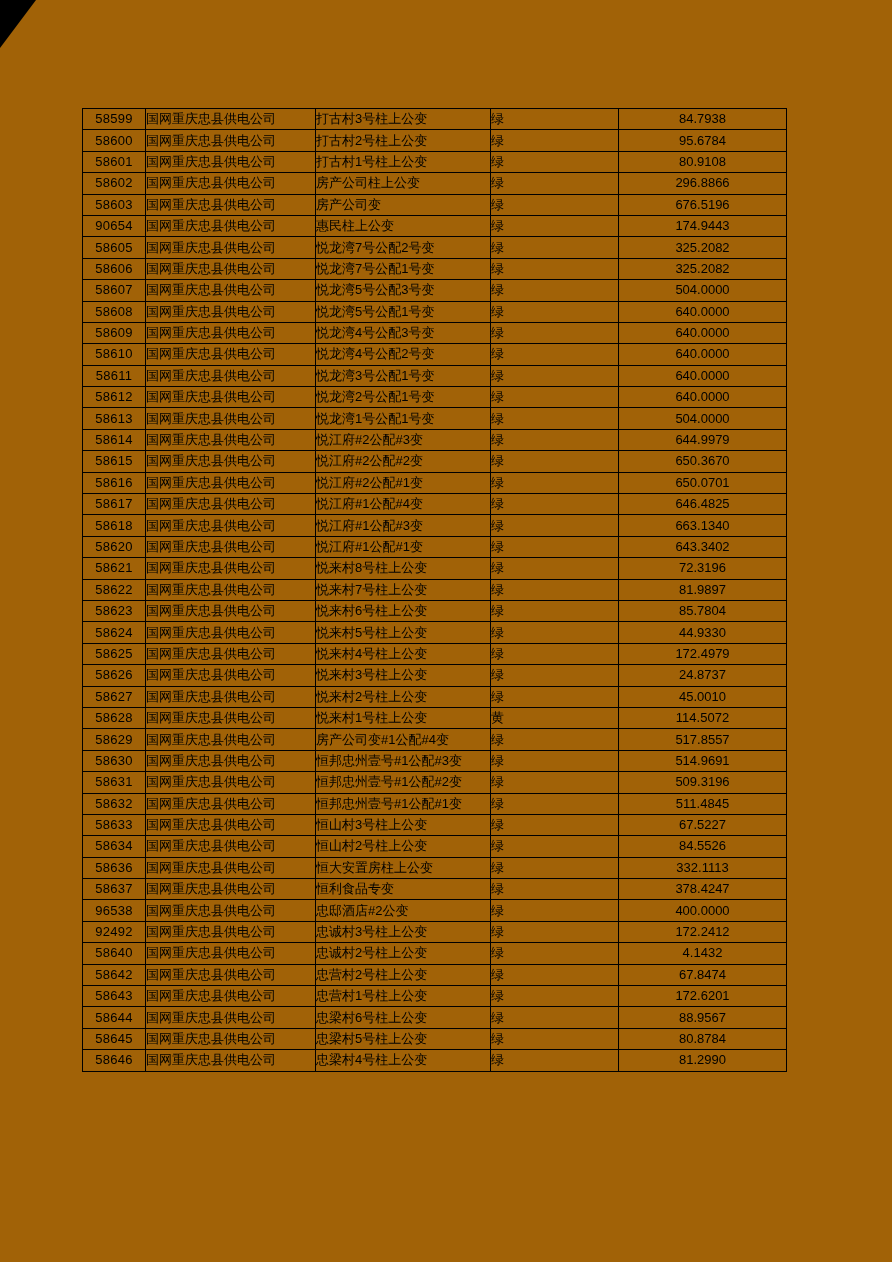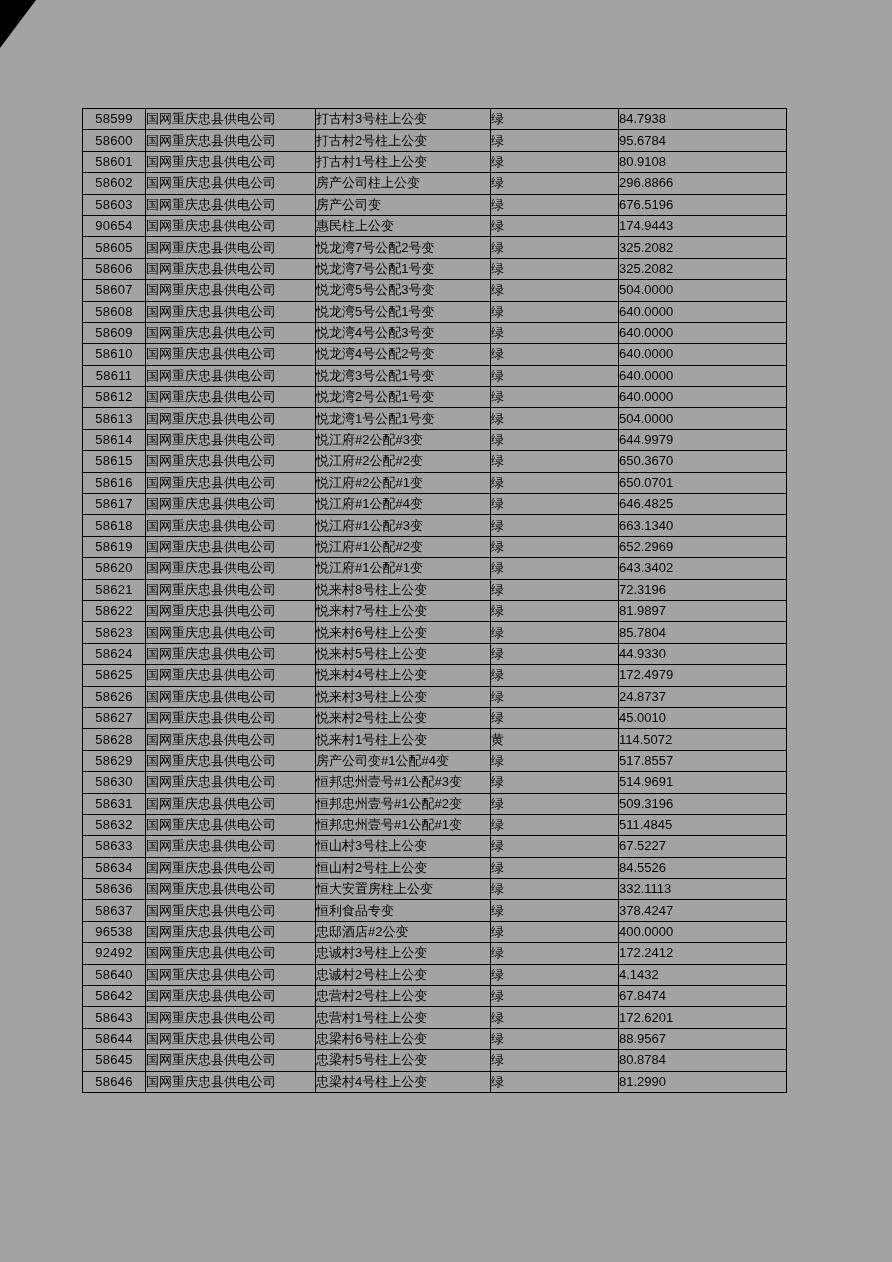--- a/index.html
+++ b/index.html
@@ -11,21 +11,21 @@
     height: 1262px;
     background: #fdfdfd;
     position: relative;
     font-family: "Liberation Sans", sans-serif;
     color: #000;
     overflow: hidden;
   }
   .page {
     position: absolute;
     inset: 0;
-    background: #a3a3a3;
+    background: #a16207;
   }
   .corner-mark {
     position: absolute;
     top: 0;
     left: 0;
     width: 0;
     height: 0;
     border-top: 48px solid #000;
     border-right: 36px solid transparent;
   }
@@ -55,21 +55,21 @@
     text-align: center;
     letter-spacing: 0.3px;
   }
   td.cell-company,
   td.cell-name,
   td.cell-status {
     text-align: left;
     padding-left: 5px;
   }
   td.cell-value {
-    text-align: left;
+    text-align: center;
     padding-right: 37px;
   }
 </style>
 </head>
 <body>
 
 <div class="page">
   <div class="corner-mark"></div>
 
   <table class="data-table">
@@ -215,27 +215,20 @@
           <td class="cell-value">646.4825</td>
         </tr>
         <tr>
           <td class="cell-id">58618</td>
           <td class="cell-company">国网重庆忠县供电公司</td>
           <td class="cell-name">悦江府#1公配#3变</td>
           <td class="cell-status">绿</td>
           <td class="cell-value">663.1340</td>
         </tr>
         <tr>
-          <td class="cell-id">58619</td>
-          <td class="cell-company">国网重庆忠县供电公司</td>
-          <td class="cell-name">悦江府#1公配#2变</td>
-          <td class="cell-status">绿</td>
-          <td class="cell-value">652.2969</td>
-        </tr>
-        <tr>
           <td class="cell-id">58620</td>
           <td class="cell-company">国网重庆忠县供电公司</td>
           <td class="cell-name">悦江府#1公配#1变</td>
           <td class="cell-status">绿</td>
           <td class="cell-value">643.3402</td>
         </tr>
         <tr>
           <td class="cell-id">58621</td>
           <td class="cell-company">国网重庆忠县供电公司</td>
           <td class="cell-name">悦来村8号柱上公变</td>

